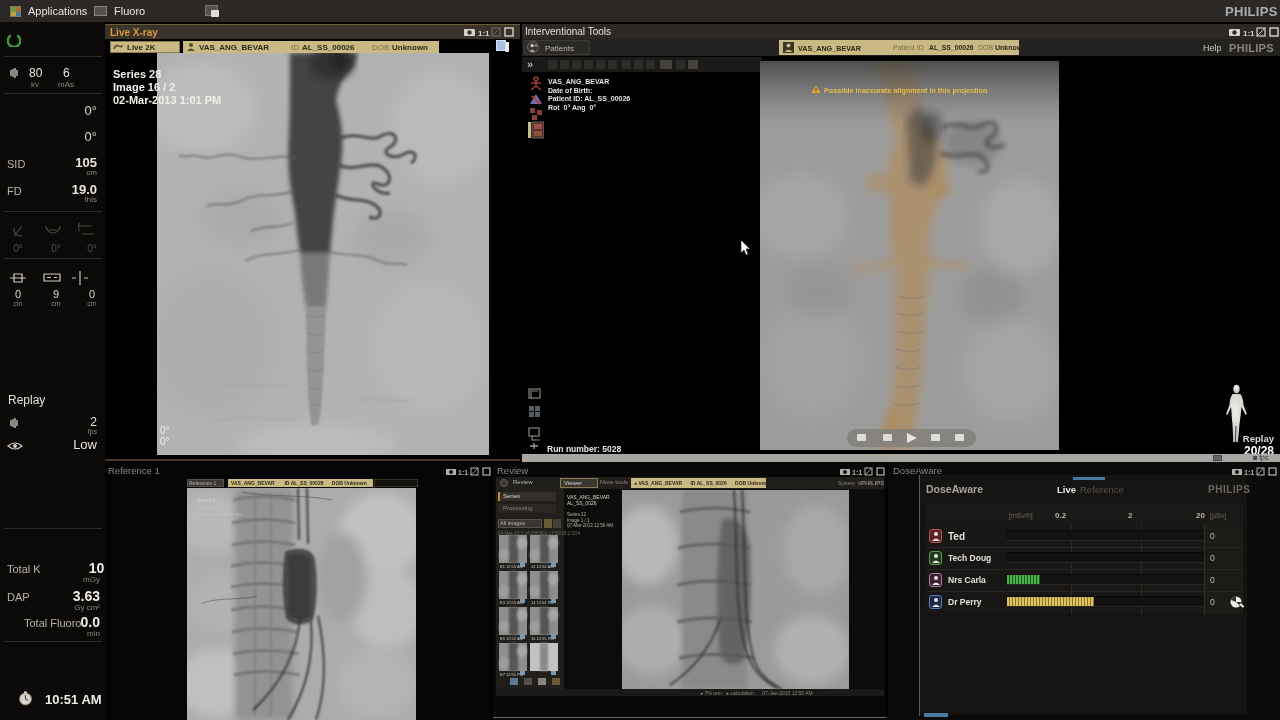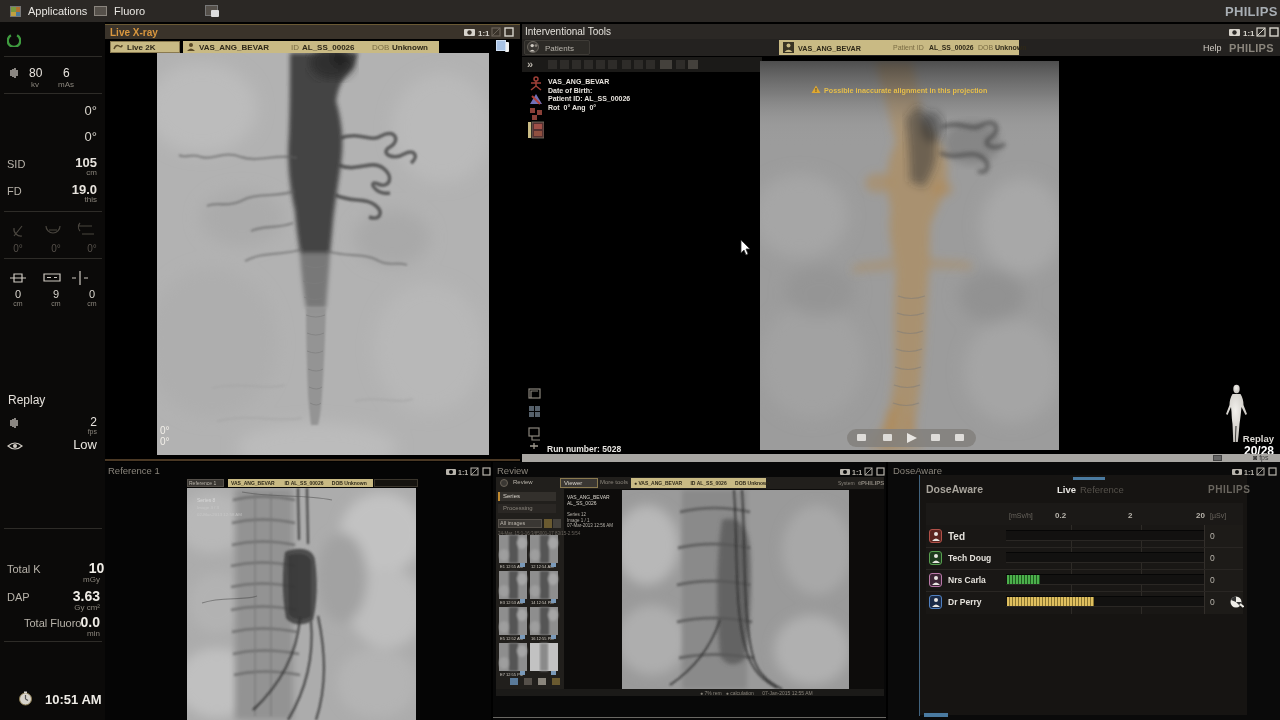--- a/index.html
+++ b/index.html
@@ -197,20 +197,21 @@
       <path d="M146 196 C124 203 106 198 88 208"></path>
       <path d="M170 198 C192 205 206 199 222 208 C234 214 242 208 250 212"></path>
     </g>
 
     <g stroke="#a4a4a4" fill="none" stroke-width="2" opacity="0.6" filter="url(#b1)">
       <path d="M55 335 C88 328 108 338 128 332"></path>
       <path d="M198 348 C222 342 238 352 256 346"></path>
       <path d="M60 368 C95 360 120 370 145 365"></path>
     </g>
   </svg>
+  <div class="abs" style="left:113px;top:68px;color:#f2efe9;font-size:11px;font-weight:bold;line-height:13px;">Series 28<br>Image 16 / 2<br>02-Mar-2013 1:01 PM</div>
   <div class="abs" style="left:160px;top:425px;color:#f2efe9;font-size:10px;line-height:11px;">0°<br>0°</div>
 
   <div class="abs" style="left:522px;top:24px;width:758px;height:15px;background:#2b2825;"></div>
   <div class="abs" style="left:525px;top:26px;color:#e4e1db;font-size:10px;">Interventional Tools</div>
   <svg class="abs" style="left:1229px;top:27px;" width="50" height="10" viewBox="0 0 50 10">
     <g fill="#d8d4cc">
       <rect x="0" y="2" width="11" height="7" rx="1"></rect>
         <circle cx="5.5" cy="5.5" r="2.2" fill="#2b2825"></circle>
       <text x="14" y="8.5" font-size="8" font-weight="bold" fill="#d8d4cc">1:1</text>
       <rect x="28" y="1" width="8" height="8" fill="none" stroke="#d8d4cc" stroke-width="1.2"></rect>

